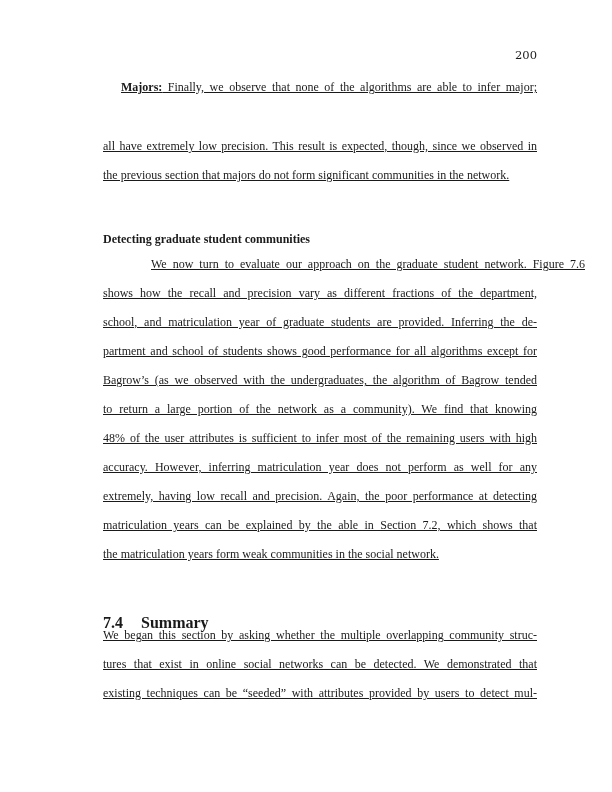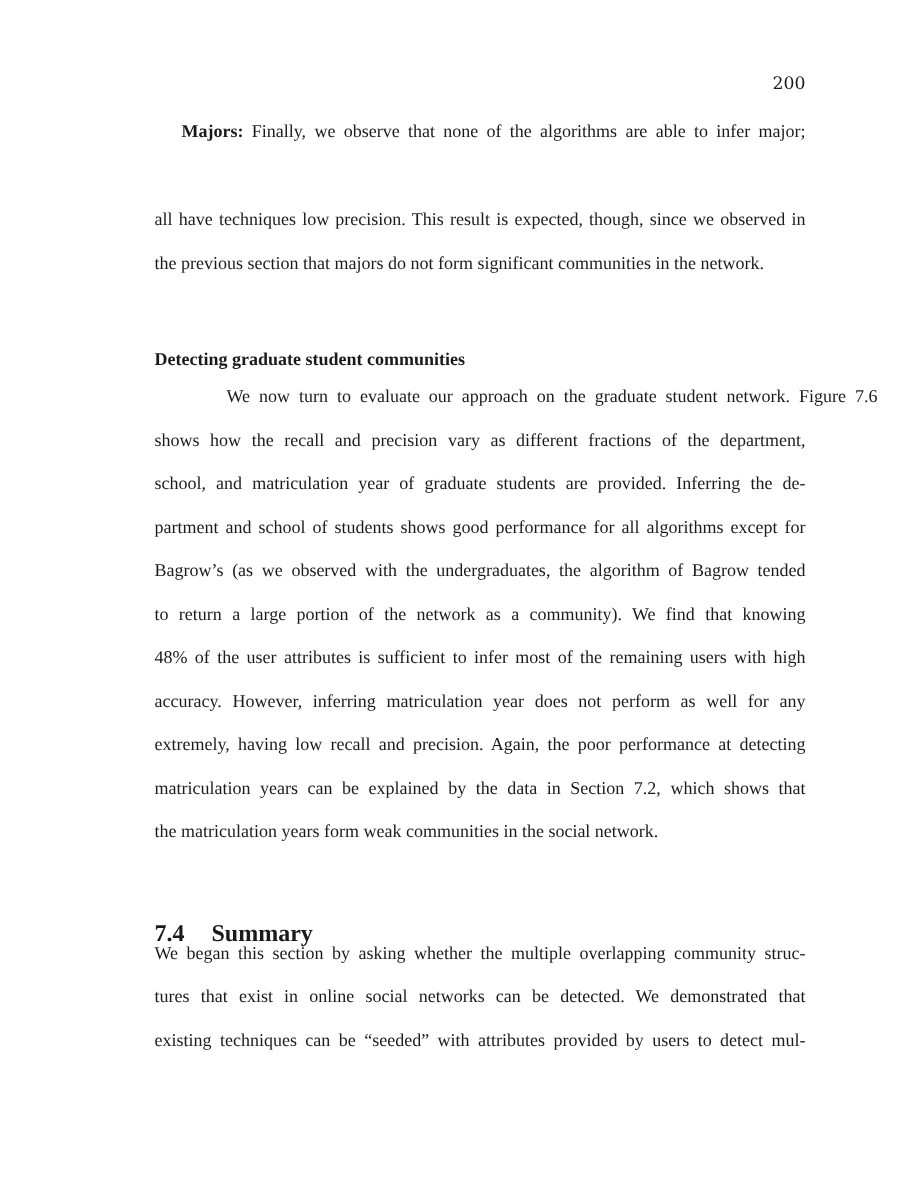--- a/index.html
+++ b/index.html
@@ -1,54 +1,54 @@
 <!DOCTYPE html>
 <html><head>
 <meta charset="utf-8">
 <style>
   html, body { margin: 0; padding: 0; background: #ffffff; }
   body { width: 612px; height: 792px; position: relative; overflow: hidden;
          font-family: "DejaVu Serif", "Liberation Serif", serif; color: #1a1a1a; }
   .page-number { position: absolute; top: 48px; right: 75px; font-size: 11.5px; }
   .line { position: absolute; left: 103px; width: 434px; font-size: 11.2px;
           white-space: nowrap; text-align: justify; text-align-last: justify; line-height: 14px;
-          font-family: "Liberation Serif", serif; font-size: 12px; }
+          font-family: "Liberation Serif", serif; font-size: 12px; text-decoration: underline; }
   .line.last { text-align-last: left; }
   .line.indent { left: 121px; width: 416px; }
   .bold { font-weight: bold; }
   .subsec { position: absolute; left: 103px; top: 232px; font-size: 12px; font-weight: bold;
             font-family: "Liberation Serif", serif; }
   .section { position: absolute; left: 103px; top: 614px; font-size: 16px; font-weight: bold;
              font-family: "Liberation Serif", serif; }
   .section .num { display: inline-block; width: 38px; }
 </style>
 </head>
 <body>
 
 <div class="page-number">200</div>
 
 <div>
   <div class="line indent" style="top:80px;"><span class="bold">Majors:</span><span> Finally, we observe that none of the algorithms are able to infer major;</span></div>
-  <div class="line" style="top:139px;">all have techniques low precision.  This result is expected, though, since we observed in</div>
+  <div class="line" style="top:139px;">all have extremely low precision.  This result is expected, though, since we observed in</div>
   <div class="line last" style="top:168px;">the previous section that majors do not form significant communities in the network.</div>
 </div>
 
 <div class="subsec">Detecting graduate student communities</div>
 
 <div>
   <div class="line" style="top:257px;margin-left:48px;">We now turn to evaluate our approach on the graduate student network. Figure 7.6</div>
   <div class="line" style="top:286px;">shows how the recall and precision vary as different fractions of the department,</div>
   <div class="line" style="top:315px;">school, and matriculation year of graduate students are provided.  Inferring the de-</div>
   <div class="line" style="top:344px;">partment and school of students shows good performance for all algorithms except for</div>
   <div class="line" style="top:373px;">Bagrow’s (as we observed with the undergraduates, the algorithm of Bagrow tended</div>
   <div class="line" style="top:402px;">to return a large portion of the network as a community).  We find that knowing</div>
   <div class="line" style="top:431px;">48% of the user attributes is sufficient to infer most of the remaining users with high</div>
   <div class="line" style="top:460px;">accuracy.  However, inferring matriculation year does not perform as well for any</div>
   <div class="line" style="top:489px;">extremely, having low recall and precision. Again, the poor performance at detecting</div>
-  <div class="line" style="top:518px;">matriculation years can be explained by the data in Section 7.2, which shows that</div>
+  <div class="line" style="top:518px;">matriculation years can be explained by the able in Section 7.2, which shows that</div>
   <div class="line last" style="top:547px;">the matriculation years form weak communities in the social network.</div>
 </div>
 
 <div class="section">
   <span class="num">7.4</span><span>Summary</span>
 </div>
 
 <div>
   <div class="line" style="top:628px;">We began this section by asking whether the multiple overlapping community struc-</div>
   <div class="line" style="top:657px;">tures that exist in online social networks can be detected.  We demonstrated that</div>

